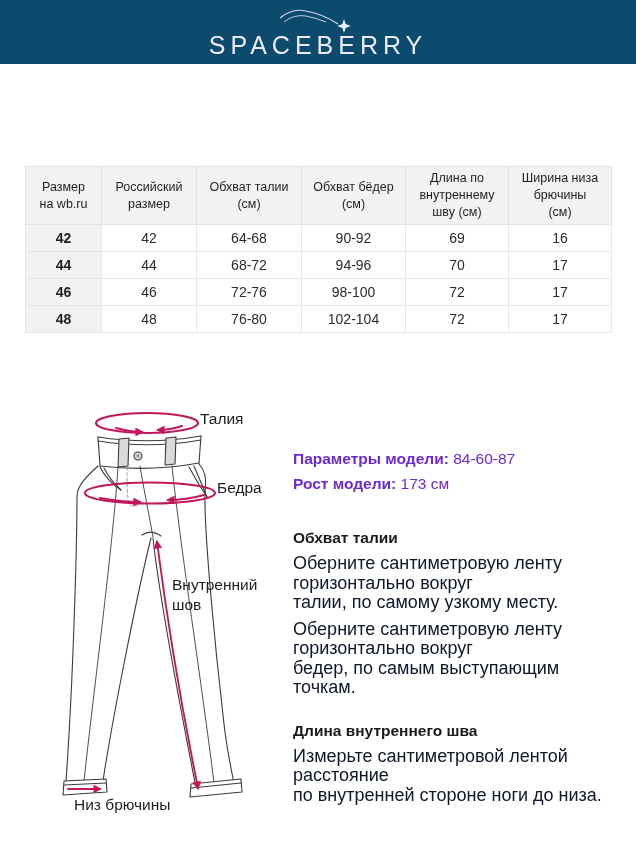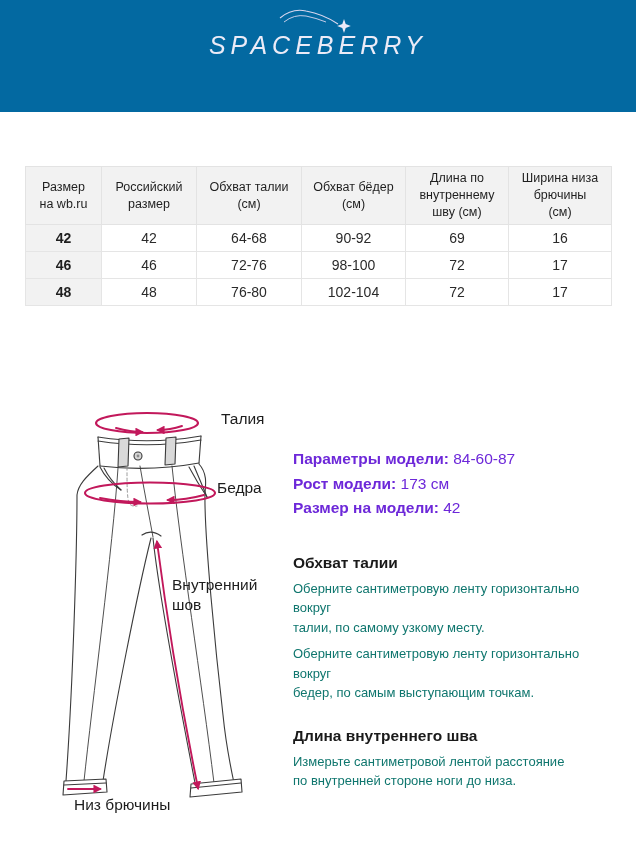--- a/index.html
+++ b/index.html
@@ -3,23 +3,22 @@
 <meta charset="utf-8">
 <style>
   html,body{margin:0;padding:0;}
   body{
     width:636px;height:848px;position:relative;background:#ffffff;
     font-family:"Liberation Sans",sans-serif;overflow:hidden;
     -webkit-font-smoothing:antialiased;
   }
   
   .brand-header{
-    position:absolute;left:0;top:0;width:636px;height:112px;
-    background:#0369a1;
-    font-style:italic;
+    position:absolute;left:0;top:0;width:636px;height:64px;
+    background:#0c4a6e;
   }
   .brand-logo{
     position:absolute;left:0;right:0;top:31px;text-align:center;
     color:#ecebf7;font-size:25px;font-weight:400;letter-spacing:5px;
   }
   .comet{position:absolute;left:276px;top:7px;width:80px;height:28px;}
   
   table.size-table{
     position:absolute;left:25px;top:166px;width:586px;
     border-collapse:collapse;table-layout:fixed;
@@ -36,35 +35,35 @@
     height:26px;padding:0;
   }
   .size-table td.colhead{background:#f2f2f2;font-weight:700;color:#1f1f1f;}
   
   .diagram{position:absolute;left:20px;top:385px;width:290px;height:460px;}
   .diagram svg{position:absolute;left:0;top:0;}
   .dlabel{
     position:absolute;font-size:15.5px;font-weight:500;color:#1d1d1d;
     line-height:20px;
   }
-  .dlabel.waist{left:201px;top:24px;}
+  .dlabel.waist{left:180px;top:24px;}
   .dlabel.hips{left:197px;top:93px;text-align:right;}
   .dlabel.inseam{left:152px;top:190px;width:114px;}
   .dlabel.hem{left:54px;top:410px;}
   
   .right-col{position:absolute;left:293px;top:447px;width:325px;}
   .mi-line{font-size:15.5px;line-height:24.5px;color:#6d28d9;}
   .mi-label{font-weight:700;}
   .instr{margin:0;}
   .instr.first{margin-top:31px;}
   .instr.second{margin-top:7px;}
   .instr.third{margin-top:22px;}
   .instr-title{font-size:15.5px;font-weight:700;color:#1a1a1a;line-height:21px;margin:0;}
   .instr-body{
-    font-size:13px;color:#0f766e;line-height:19.5px;margin:6px 0 0 0;
+    font-size:18px;color:#0f172a;line-height:19.5px;margin:6px 0 0 0;
     white-space:pre-line;
   }
 </style>
 </head>
 <body>
 
 <div class="brand-header">
   <svg class="comet" viewBox="0 0 80 28" width="80" height="28">
     <path d="M4,11 Q16,1 30,4 Q47,7 62,17" fill="none" stroke="#d9d7ef" stroke-width="1.1"></path>
     <path d="M8,15 Q18,7 30,9 Q40,11 50,15" fill="none" stroke="#d9d7ef" stroke-width="0.9"></path>
@@ -101,20 +100,28 @@
   </tr>
   </thead>
   <tbody>
   <tr>
     <td class="colhead">42</td>
     <td>42</td>
     <td>64-68</td>
     <td>90-92</td>
     <td>69</td>
     <td>16</td>
+  </tr>
+  <tr>
+    <td class="colhead">44</td>
+    <td>44</td>
+    <td>68-72</td>
+    <td>94-96</td>
+    <td>70</td>
+    <td>17</td>
   </tr>
   <tr>
     <td class="colhead">46</td>
     <td>46</td>
     <td>72-76</td>
     <td>98-100</td>
     <td>72</td>
     <td>17</td>
   </tr>
   <tr>
@@ -195,24 +202,20 @@
 
 <div class="right-col">
   <div class="mi-line">
     <span class="mi-label">Параметры модели:</span>
     <span>84-60-87</span>
   </div>
   <div class="mi-line">
     <span class="mi-label">Рост модели:</span>
     <span>173 см</span>
   </div>
-  <div class="mi-line">
-    <span class="mi-label">Размер на модели:</span>
-    <span>42</span>
-  </div>
 
   <div class="instr first">
     <p class="instr-title">Обхват талии</p>
     <p class="instr-body">Оберните сантиметровую ленту горизонтально вокруг
 талии, по самому узкому месту.</p>
   </div>
   <div class="instr second">
     <p class="instr-body">Оберните сантиметровую ленту горизонтально вокруг
 бедер, по самым выступающим точкам.</p>
   </div>

